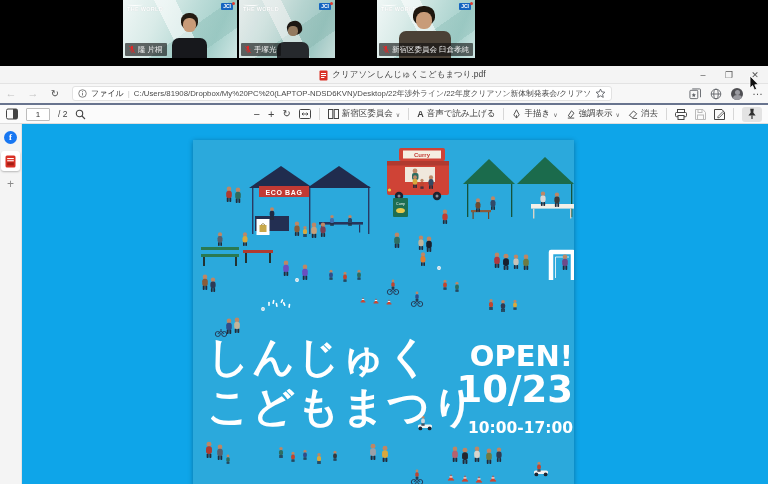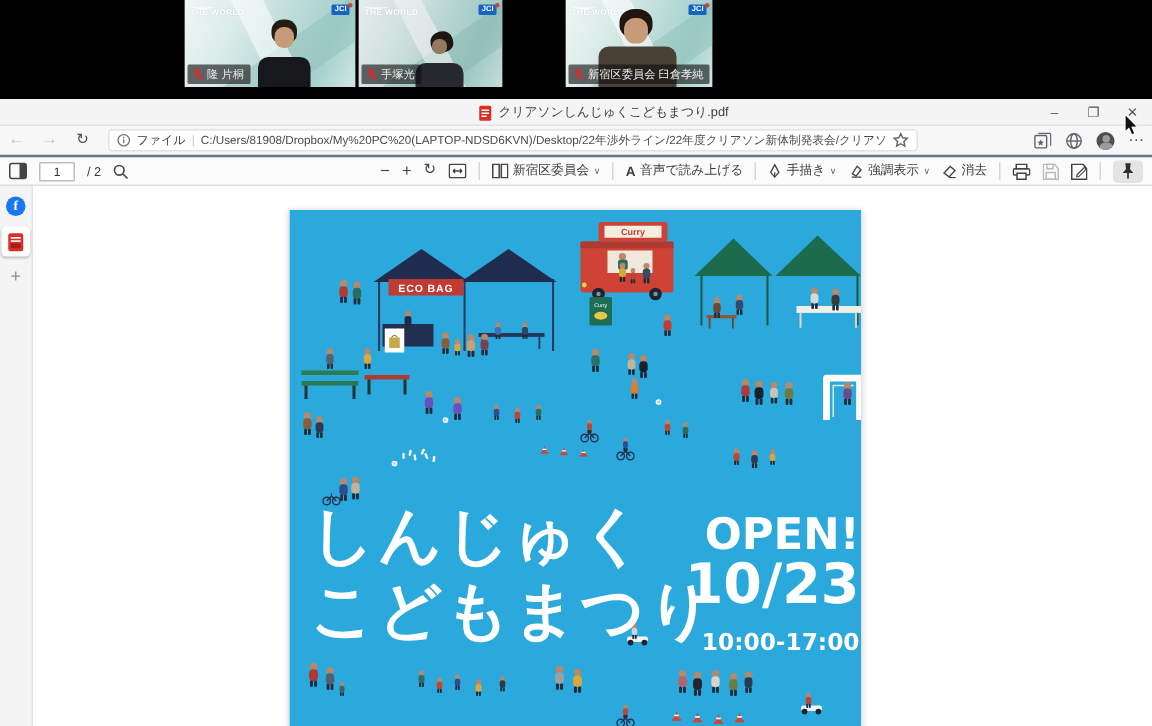--- a/index.html
+++ b/index.html
@@ -70,21 +70,21 @@
   .chev { font-size:6px; color:#666; }
   .pin-wrap { background:#e3e3e3; border-radius:3px; width:20px; height:15px; display:flex; align-items:center; justify-content:center; }
   .dis { opacity:.35; }
 
   
   .content { position:relative; height:360px; display:flex; }
   .rail { width:22px; background:#f4f4f4; border-right:1px solid #e4e4e4; display:flex; flex-direction:column; align-items:center; padding-top:7px; gap:7px; }
   .fb-ic { width:13px; height:13px; border-radius:50%; background:#1877f2; color:#fff; font-size:9px; font-weight:bold; text-align:center; line-height:13px; font-family:"Liberation Serif",serif; }
   .pdf-card { width:19px; height:20px; background:#fff; border-radius:3px; box-shadow:0 1px 2px rgba(0,0,0,.25); display:flex; align-items:center; justify-content:center; }
   .rail-plus { color:#8a8a8a; font-size:12px; line-height:1; }
-  .viewer { position:relative; flex:1; background:#ffffff; overflow:hidden; }
+  .viewer { position:relative; flex:1; background:#0ea5e9; overflow:hidden; }
   .poster { position:absolute; left:171px; top:16px; width:381px; height:346px; box-shadow:0 1px 5px rgba(0,0,0,.3); }
 
   .cursor { position:absolute; left:749px; top:76px; z-index:50; }
 </style>
 </head>
 <body>
 
 <div class="screen">
 
   <div class="zoom-strip">

